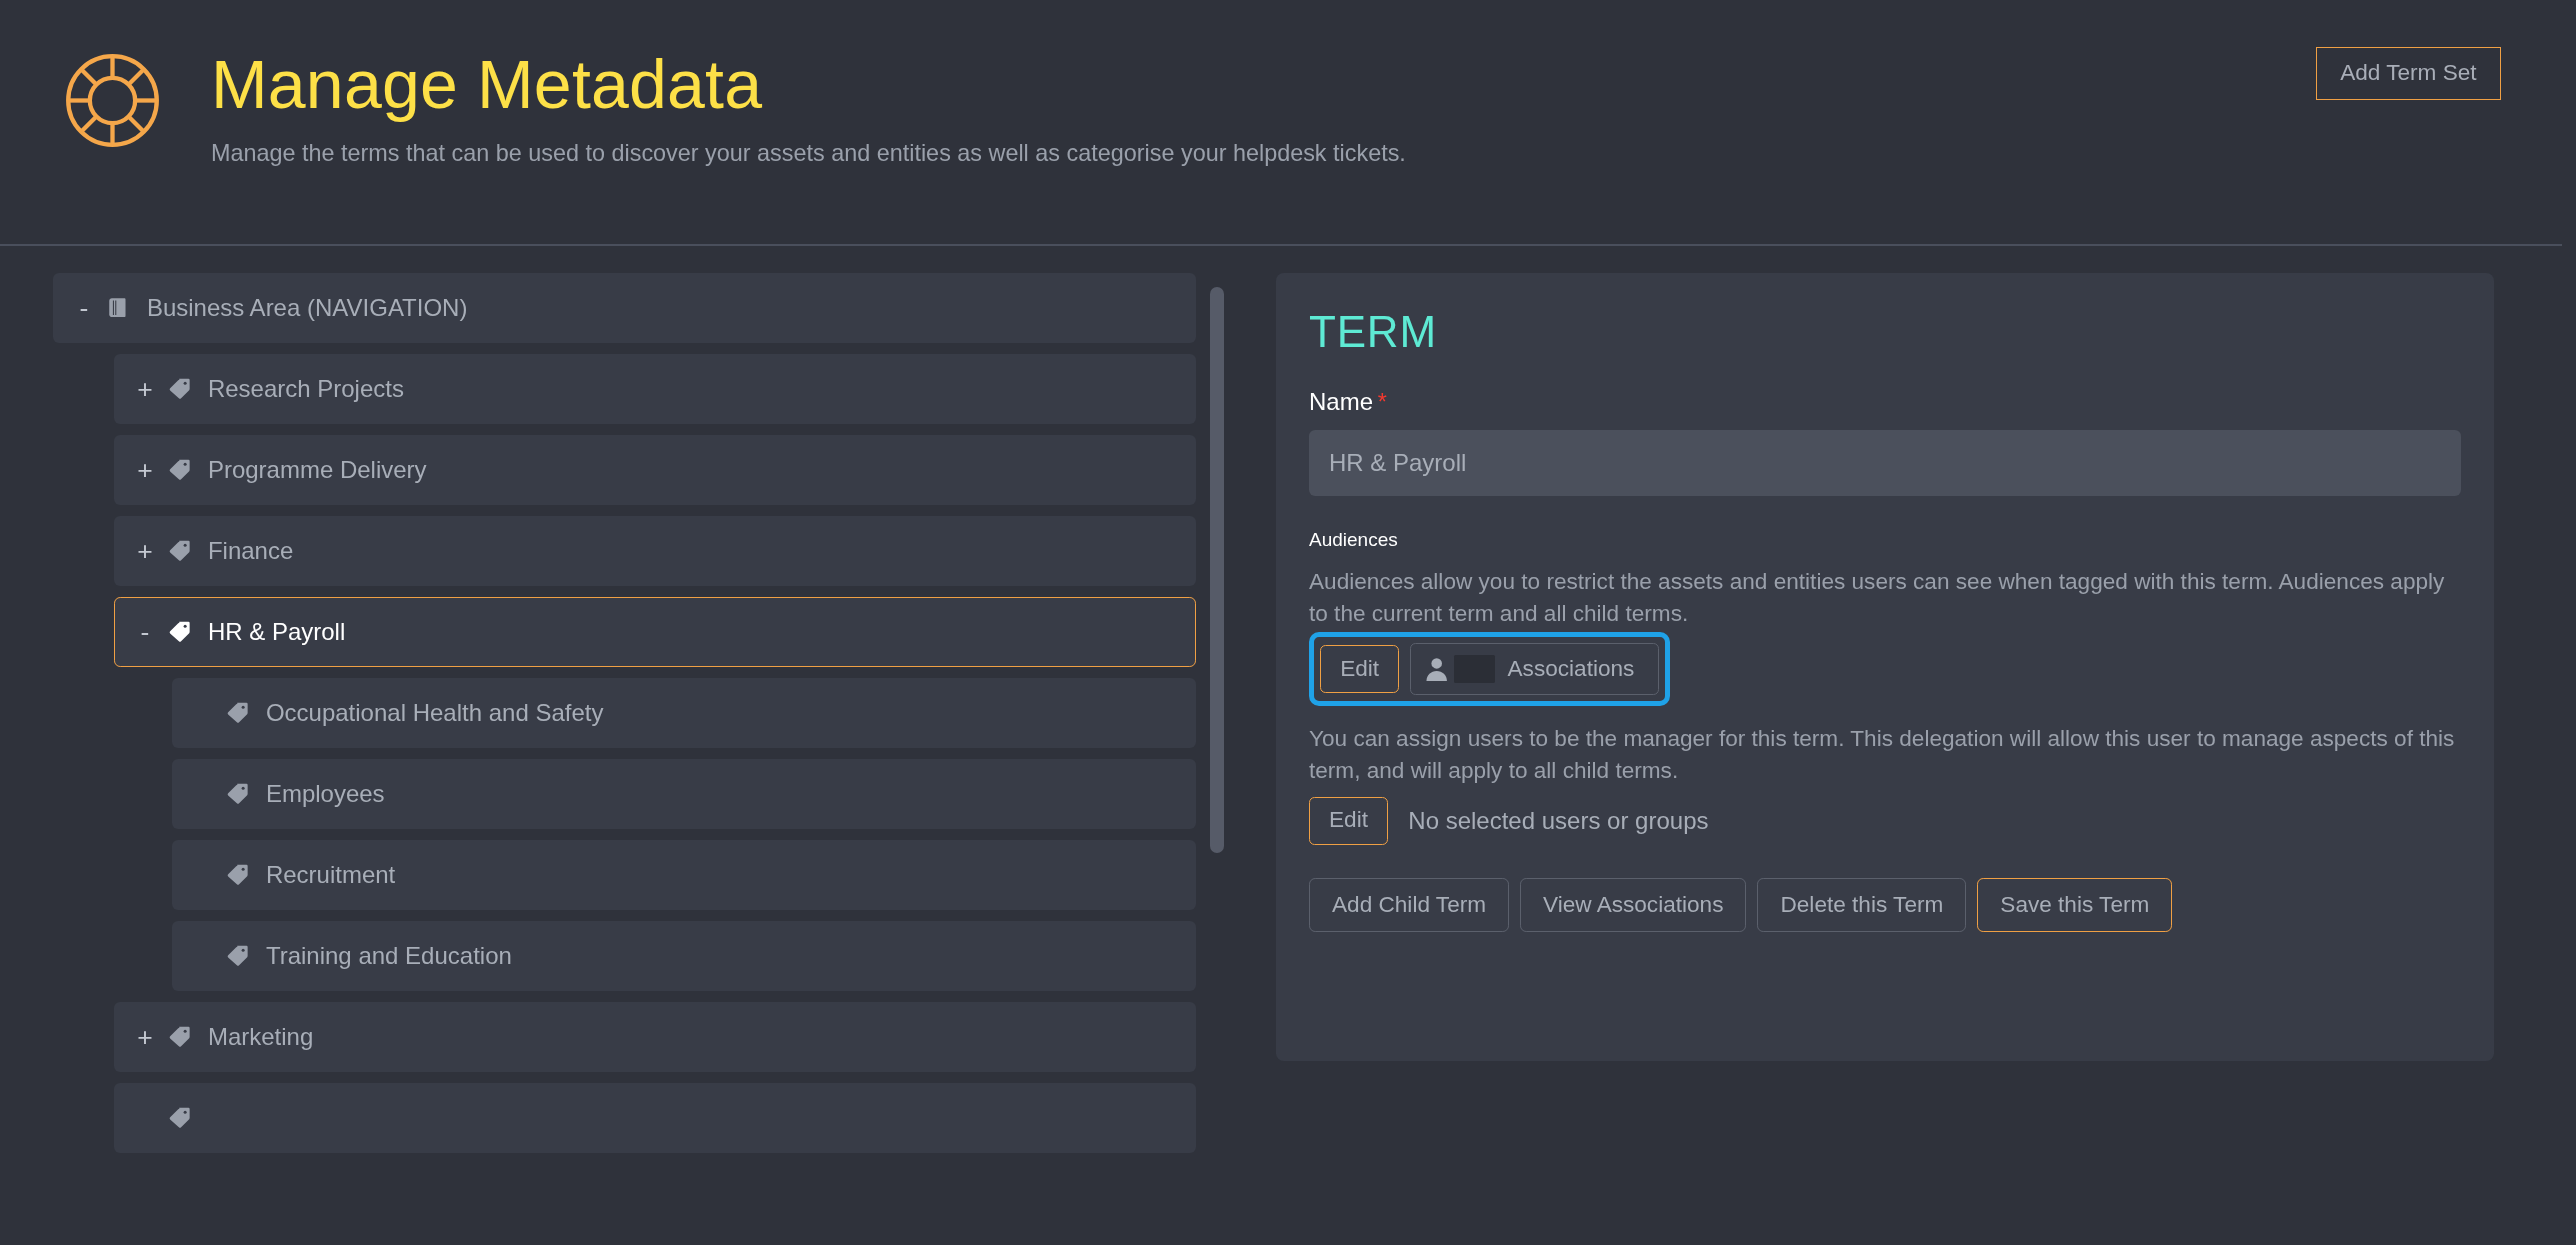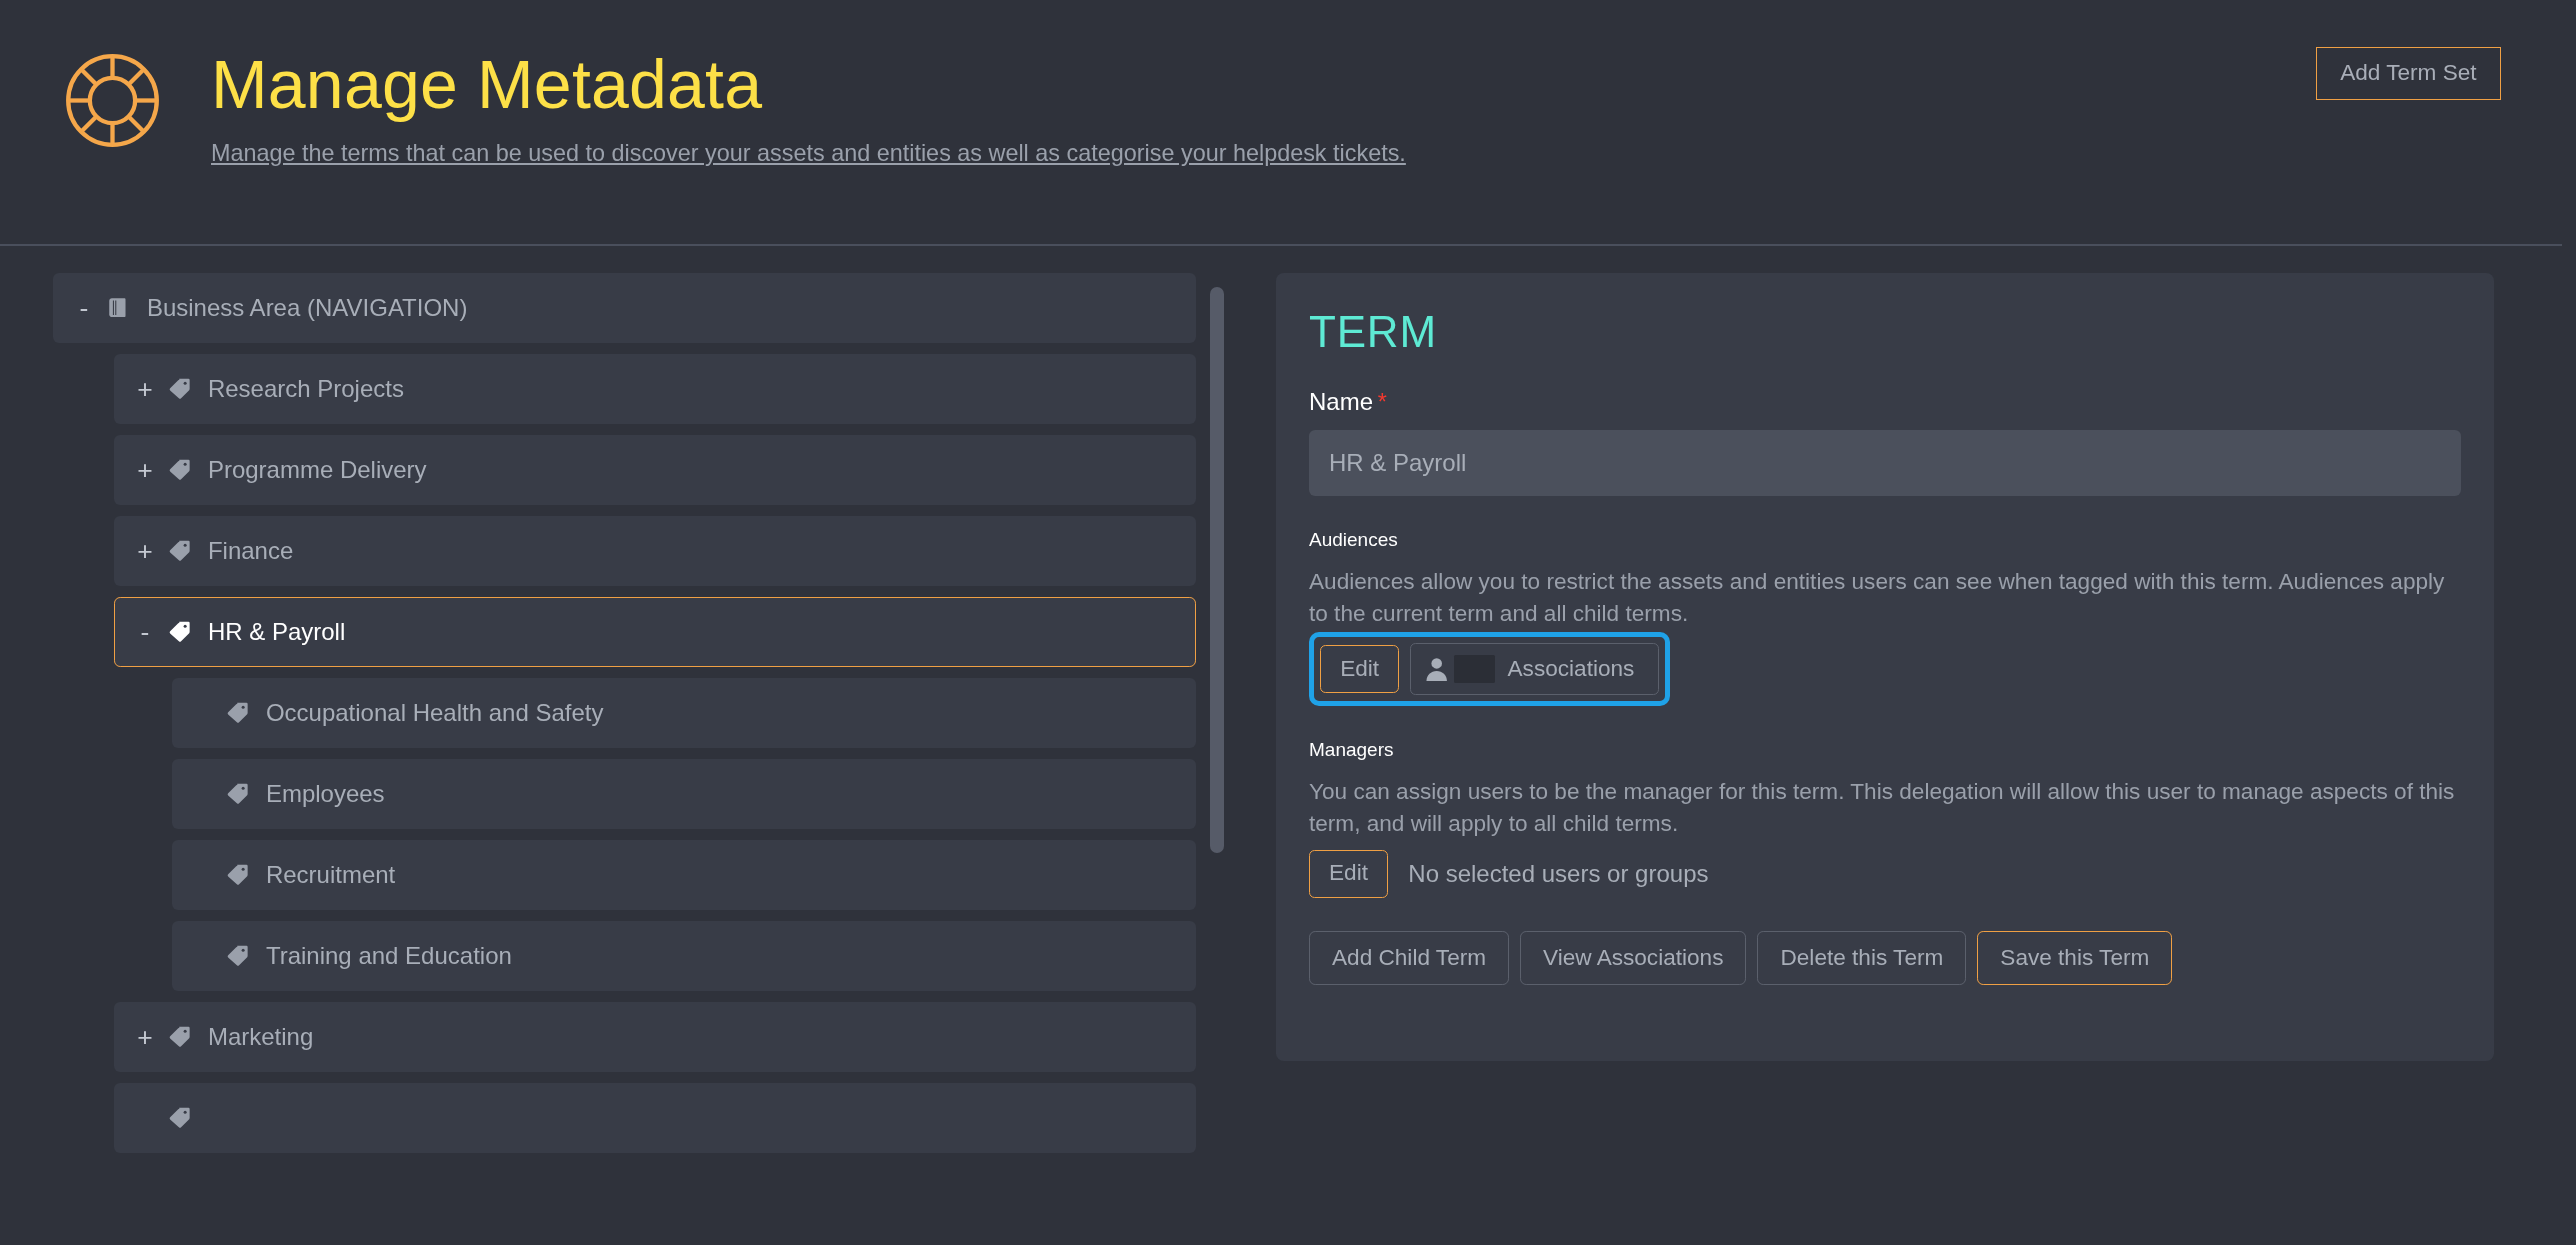--- a/index.html
+++ b/index.html
@@ -38,21 +38,20 @@
     color: #fde047;
     line-height: 1.08;
     letter-spacing: 0.2px;
   }
   .page-subtitle {
     margin-top: 17px;
     font-size: 23.4px;
     color: #9aa0ab;
     font-weight: 400;
     line-height: 1.3;
-    text-decoration: underline;
   }
 
   .add-term-set {
     position: absolute;
     top: 47px;
     right: 75px;
     background: transparent;
     border: 1.6px solid #f0a044;
     border-radius: 0;
     color: #a9aeb8;
@@ -467,21 +466,20 @@
               <path d="M1.5 25c0-5.8 4.7-10.2 10.5-10.2S22.5 19.2 22.5 25z" fill="#a8aeb8"></path>
             </svg>
           </span>
           <span class="chip-redact"></span>
           <span class="chip-name">Associations</span>
         </div>
       </div>
     </div>
 
     
-    <div class="section-title">Managers</div>
     <div class="section-desc">You can assign users to be the manager for this term. This delegation will allow this user to manage aspects of this term, and will apply to all child terms.</div>
     <div class="row-edit" style="margin-top:9.4px;">
       <button class="btn-edit">Edit</button>
       <span class="no-selection">No selected users or groups</span>
     </div>
 
     
     <div class="action-row" id="action-row">
         <button class="btn-action">Add Child Term</button>
         <button class="btn-action">View Associations</button>

